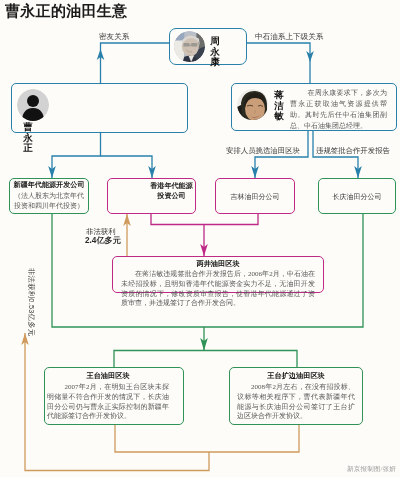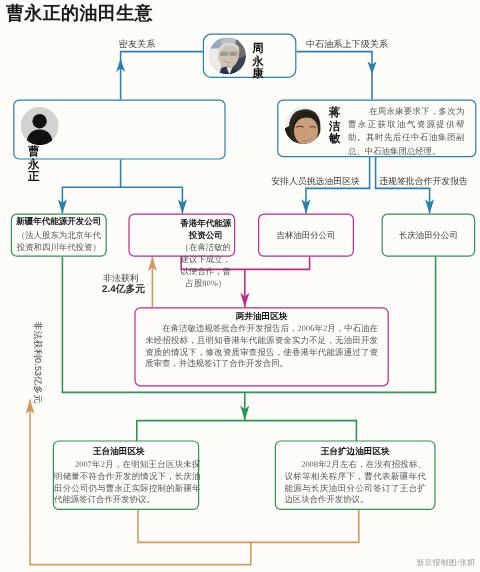--- a/index.html
+++ b/index.html
@@ -160,41 +160,40 @@
   <div class="lbl" style="left:226px;top:146px;font-size:7.4px;">安排人员挑选油田区块</div>
   <div class="lbl" style="left:316px;top:146px;font-size:7.4px;">违规签批合作开发报告</div>
 
   <div class="box b-green" style="left:9px;top:178px;width:80px;height:36px;padding:2px 2px 0 2px;">
     <div class="ctitle">新疆年代能源开发公司</div>
     <div class="csub">（法人股东为北京年代投资和四川年代投资）</div>
   </div>
 
   <div class="box b-pink" style="left:107px;top:178px;width:89px;height:36px;padding-top:3px;padding-left:40px;">
     <div class="ctitle">香港年代能源投资公司</div>
-    <div class="csub">（在蒋洁敏的建议下成立，以便合作，曾占股80%）</div>
   </div>
 
   <div class="box b-pink" style="left:215px;top:178px;width:80px;height:36px;display:flex;align-items:center;justify-content:center;">
     <div class="ctitle-plain">吉林油田分公司</div>
   </div>
 
   <div class="box b-green" style="left:318px;top:178px;width:78px;height:36px;display:flex;align-items:center;justify-content:center;">
     <div class="ctitle-plain">长庆油田分公司</div>
   </div>
 
   <div class="lbl" style="left:86px;top:227px;font-size:7.4px;">非法获利</div>
   <div class="lbl" style="left:85px;top:236px;font-size:8.2px;font-weight:bold;color:#2a2a2a;">2.4亿多元</div>
   <div class="vlbl" style="left:36px;top:268px;">非法获利0.53亿多元</div>
 
-  <div class="box b-pink" style="left:112px;top:256px;width:212px;height:66px;padding:2px 0 0 0;">
+  <div class="box b-pink" style="left:112px;top:256px;width:212px;height:37px;padding:2px 0 0 0;">
     <div class="btitle">两井油田区块</div>
     <div class="bdesc" style="width:194px;margin:1px auto 0 auto;">在蒋洁敏违规签批合作开发报告后，2006年2月，中石油在未经招投标，且明知香港年代能源资金实力不足，无油田开发资质的情况下，修改资质审查报告，使香港年代能源通过了资质审查，并违规签订了合作开发合同。</div>
   </div>
 
-  <div class="box b-green" style="left:44px;top:367px;width:122px;height:58px;padding:3px 12px 0 0;">
+  <div class="box b-green" style="left:44px;top:367px;width:140px;height:58px;padding:3px 12px 0 0;">
     <div class="btitle">王台油田区块</div>
     <div class="bdesc" style="width:122px;margin:2px auto 0 auto;text-indent:2.5em;">2007年2月，在明知王台区块未探明储量不符合作开发的情况下，长庆油田分公司仍与曹永正实际控制的新疆年代能源签订合作开发协议。</div>
   </div>
 
   <div class="box b-green" style="left:229px;top:367px;width:134px;height:58px;padding:3px 0 0 0;">
     <div class="btitle">王台扩边油田区块</div>
     <div class="bdesc" style="width:118px;margin:2px auto 0 auto;">2008年2月左右，在没有招投标、议标等相关程序下，曹代表新疆年代能源与长庆油田分公司签订了王台扩边区块合作开发协议。</div>
   </div>
 
   <div class="credit">新京报制图/张妍</div>

